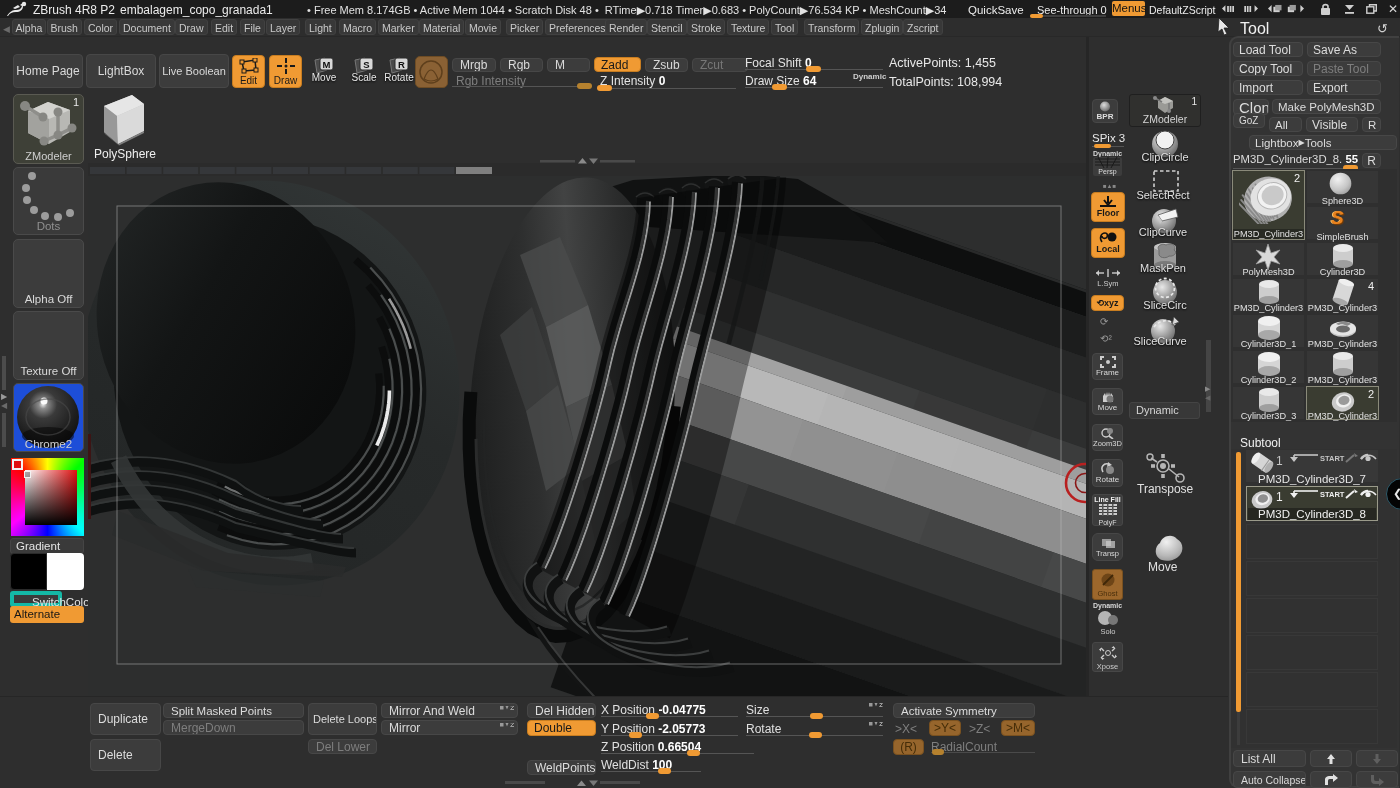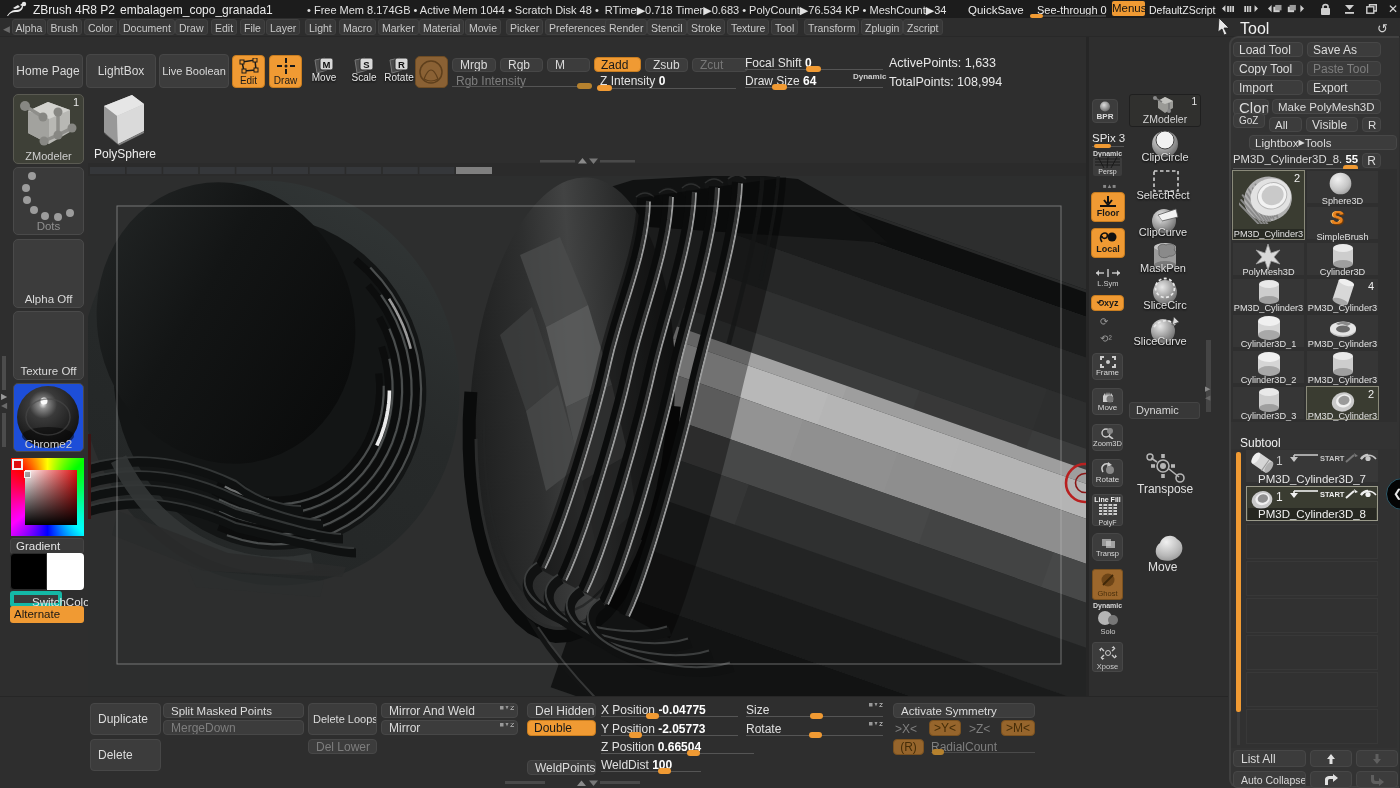--- a/index.html
+++ b/index.html
@@ -158,21 +158,21 @@
 <div class="lbl" style="left:600px;top:74px;font-size:12px;color:#e2e2e2;">Z Intensity <b style="color:#fff;">0</b></div>
 <div class="track" style="left:597px;top:88px;width:139px;"></div>
 <div class="thumb" style="left:597px;top:85px;width:15px;"></div>
 <div class="lbl" style="left:745px;top:56px;font-size:12px;color:#e2e2e2;">Focal Shift <b style="color:#fff;">0</b></div>
 <div class="track" style="left:745px;top:69px;width:138px;"></div>
 <div class="thumb" style="left:806px;top:66px;width:15px;"></div>
 <div class="lbl" style="left:745px;top:74px;font-size:12px;color:#e2e2e2;">Draw Size <b style="color:#fff;">64</b></div>
 <div class="track" style="left:745px;top:87px;width:138px;"></div>
 <div class="thumb" style="left:772px;top:84px;width:15px;"></div>
 <div class="lbl" style="left:853px;top:72px;font-size:8px;font-weight:bold;color:#cfcfcf;">Dynamic</div>
-<div class="lbl" style="left:889px;top:56px;font-size:12.5px;color:#e8e8e8;">ActivePoints: 1,633</div>
+<div class="lbl" style="left:889px;top:56px;font-size:12.5px;color:#e8e8e8;">ActivePoints: 1,455</div>
 <div class="lbl" style="left:889px;top:75px;font-size:12.5px;color:#e8e8e8;">TotalPoints: 108,994</div>
 
 <div class="tbox" style="left:13px;top:94px;width:71px;height:70px;background:#3e4037;border-color:#5a5a52;">
  <svg width="69" height="56" viewBox="0 0 69 56">
   <path d="M14 16 L34 7 L56 15 L56 37 L35 49 L14 38 Z" fill="#b8b8b4"></path>
   <path d="M14 16 L34 7 L56 15 L35 24 Z" fill="#d2d2ce"></path>
   <path d="M14 16 L35 24 L35 49 L14 38 Z" fill="#a2a29e"></path>
   <g stroke="#8e8e8a" stroke-width="3.5">
           <line x1="11" y1="11" x2="29" y2="22"></line>
           <line x1="44" y1="17" x2="44" y2="40"></line>

